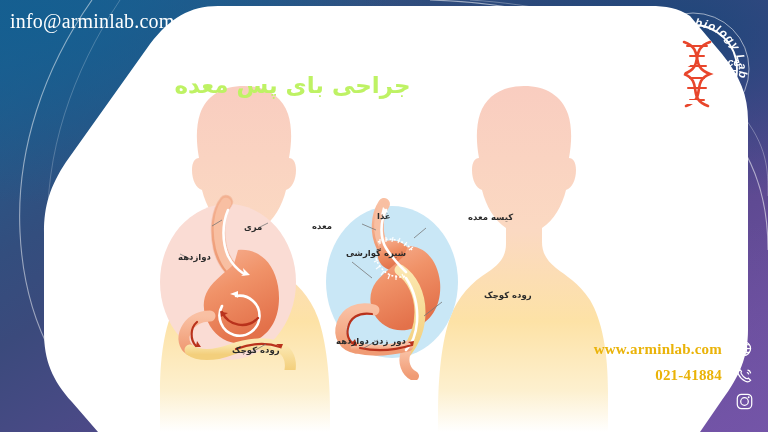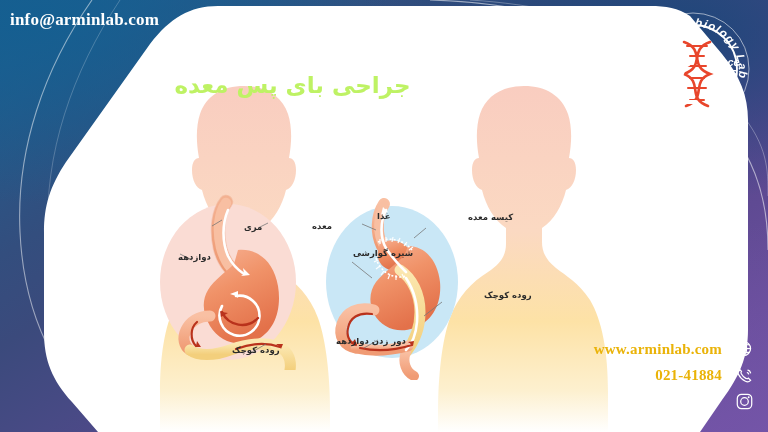--- a/index.html
+++ b/index.html
@@ -67,22 +67,22 @@
     white-space:nowrap;
     font-family:"DejaVu Sans", sans-serif;
     font-weight:600;
     padding-left:44px;
   }
 
   
   .email {
     position:absolute; left:10px; top:10px;
     color:#ffffff;
-    font-size:17px;
-    font-weight:bold;
+    font-size:20px;
+    font-weight:normal;
     font-family:"Liberation Serif", serif;
     letter-spacing:.2px;
     text-align:right;
   }
 
   
   .logo { position:absolute; right:14px; top:8px; width:122px; height:122px; }
 
   
   .contact {
@@ -310,21 +310,21 @@
 
       <line x1="62" y1="34" x2="76" y2="40" stroke="#777" stroke-width=".8"></line>
       <line x1="126" y1="38" x2="114" y2="48" stroke="#777" stroke-width=".8"></line>
       <line x1="52" y1="72" x2="72" y2="88" stroke="#777" stroke-width=".8"></line>
       <line x1="142" y1="112" x2="124" y2="126" stroke="#777" stroke-width=".8"></line>
       <line x1="78" y1="150" x2="64" y2="158" stroke="#777" stroke-width=".8"></line>
     </svg>
 
     <div class="lbl" style="left:33px; top:21px;">غذا</div>
     <div class="lbl" style="left:124px; top:22px;">کیسه معده</div>
-    <div class="lbl" style="left:9px; top:58px;">شیره گوارشی</div>
+    <div class="lbl" style="left:2px; top:58px;">شیره گوارشی</div>
     <div class="lbl" style="left:140px; top:100px;">روده کوچک</div>
     <div class="lbl" style="left:-8px; top:146px;">دور زدن دوازدهه</div>
   </div>
 
   <div class="email">info@arminlab.com</div>
 
   <div class="logo">
     <svg viewBox="0 0 122 122" width="122" height="122">
       <defs>
         <path id="arcpath" d="M 16 74 A 46 46 0 1 1 106 74" fill="none"></path>

